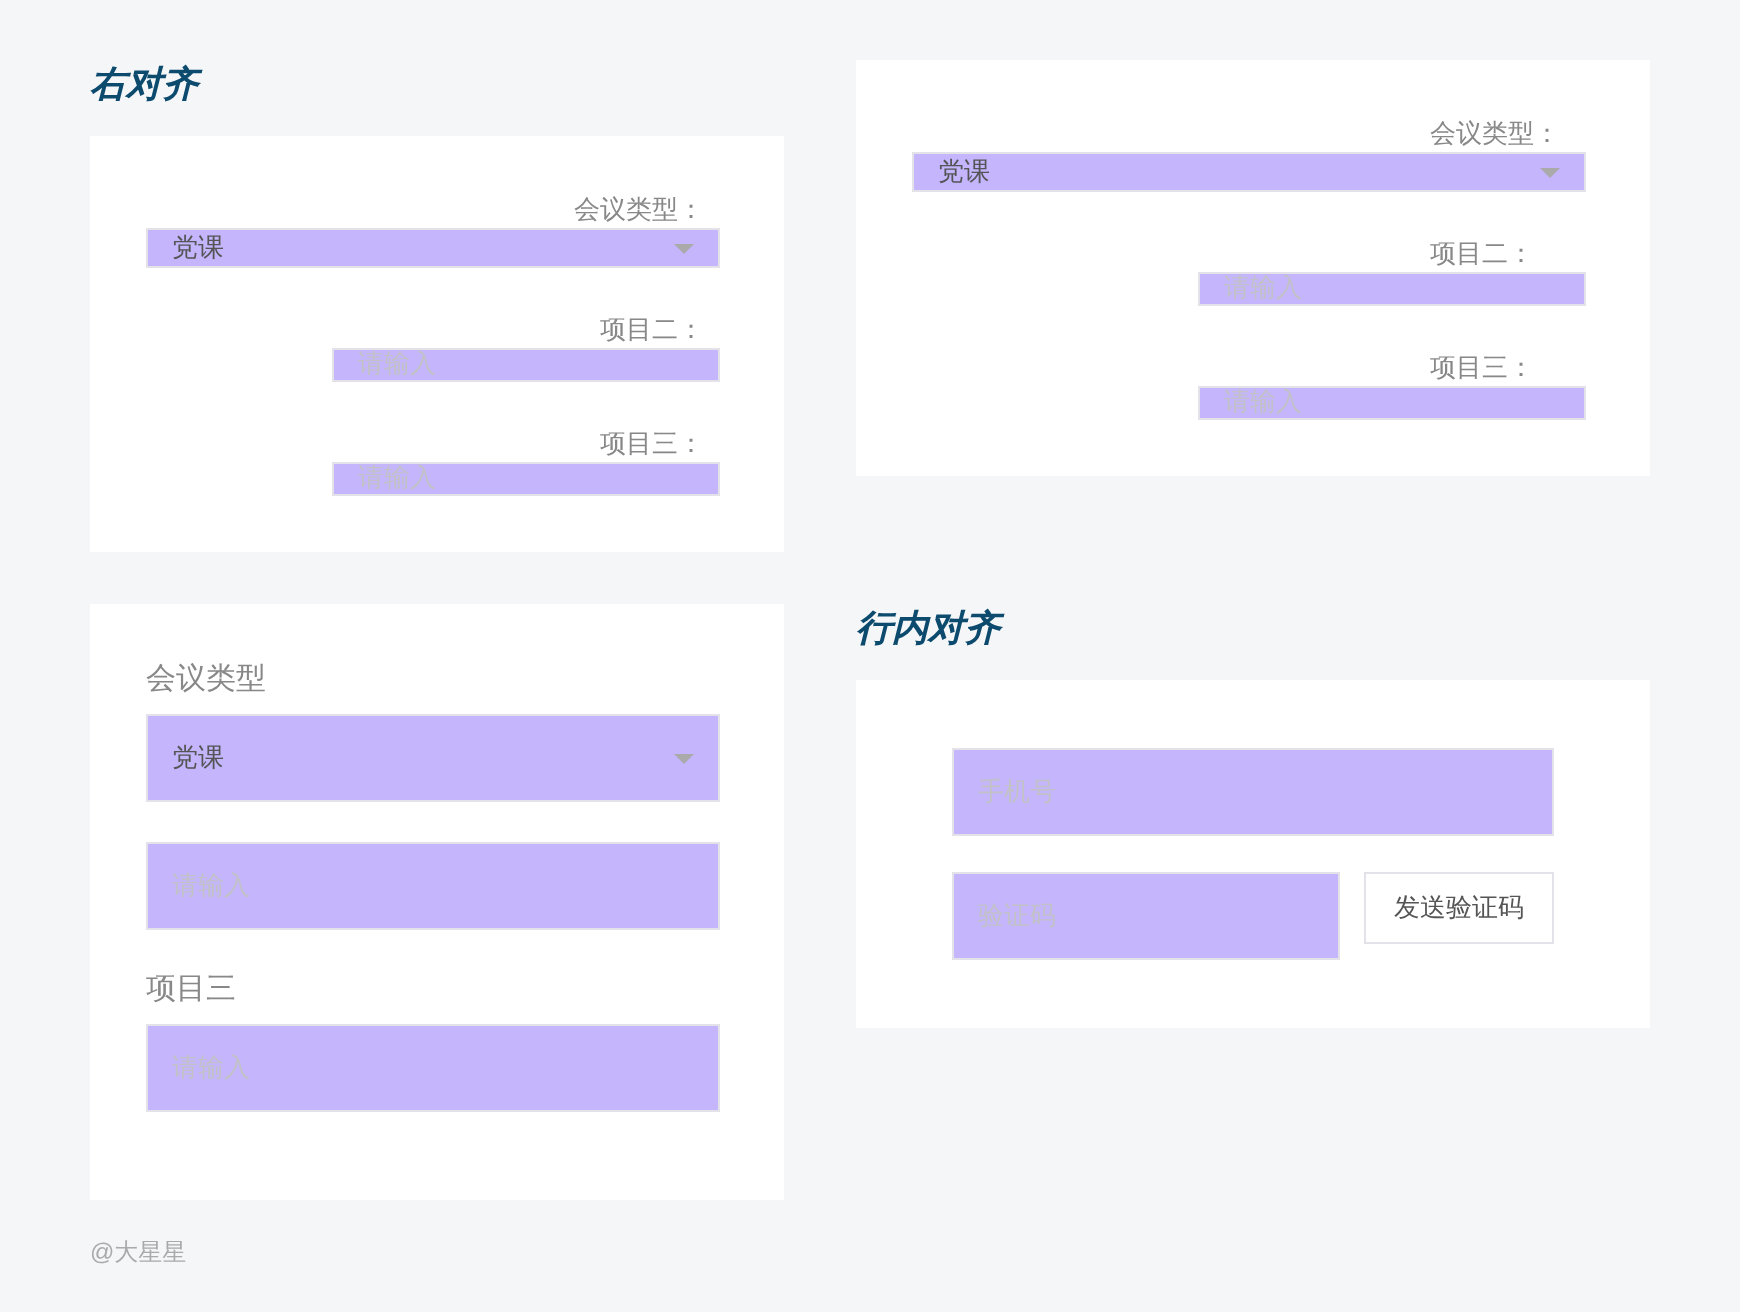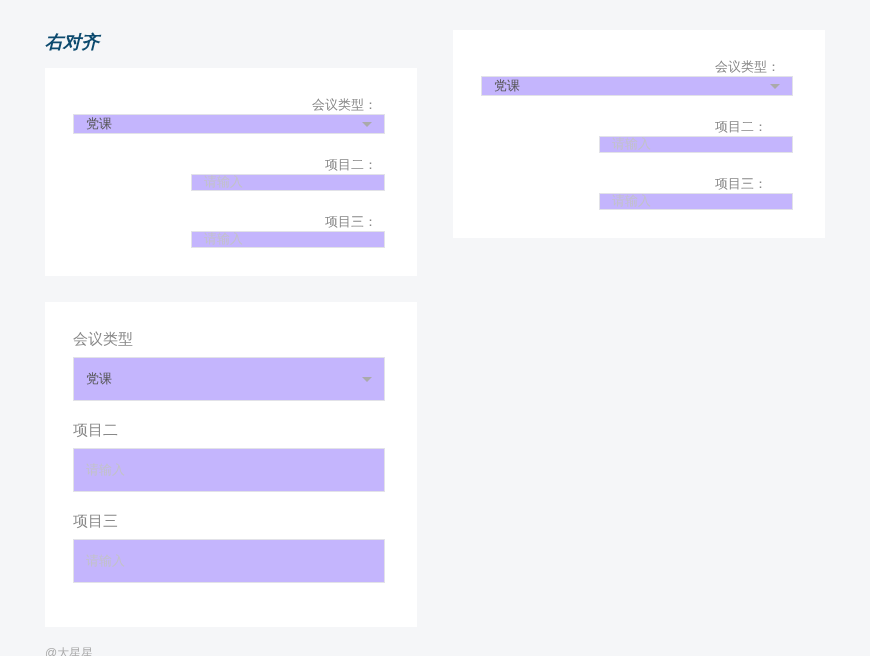--- a/index.html
+++ b/index.html
@@ -184,25 +184,36 @@
   <div class="section">
     <div class="card">
       <div class="form-top">
         <span class="label">会议类型</span>
         <div class="select full-width">
           <span class="select-value">党课</span>
           <span class="caret"></span>
         </div>
       </div>
       <div class="form-top">
-        <span class="label">项目二</span>
         <input class="input full-width" placeholder="请输入" style="">
       </div>
       <div class="form-top">
         <span class="label">项目三</span>
         <input class="input full-width" placeholder="请输入" style="">
       </div>
     </div>
   </div>
 
+  <div class="section">
+    <div class="section-title">行内对齐</div>
+    <div class="inline-card">
+      <div class="inline-row">
+        <input class="input" placeholder="手机号" style="">
+      </div>
+      <div class="inline-row">
+        <input class="input" placeholder="验证码" style="">
+        <button class="btn">发送验证码</button>
+      </div>
+    </div>
+  </div>
 </div>
 
 <div class="footer">@大星星</div>
 
 </body></html>

